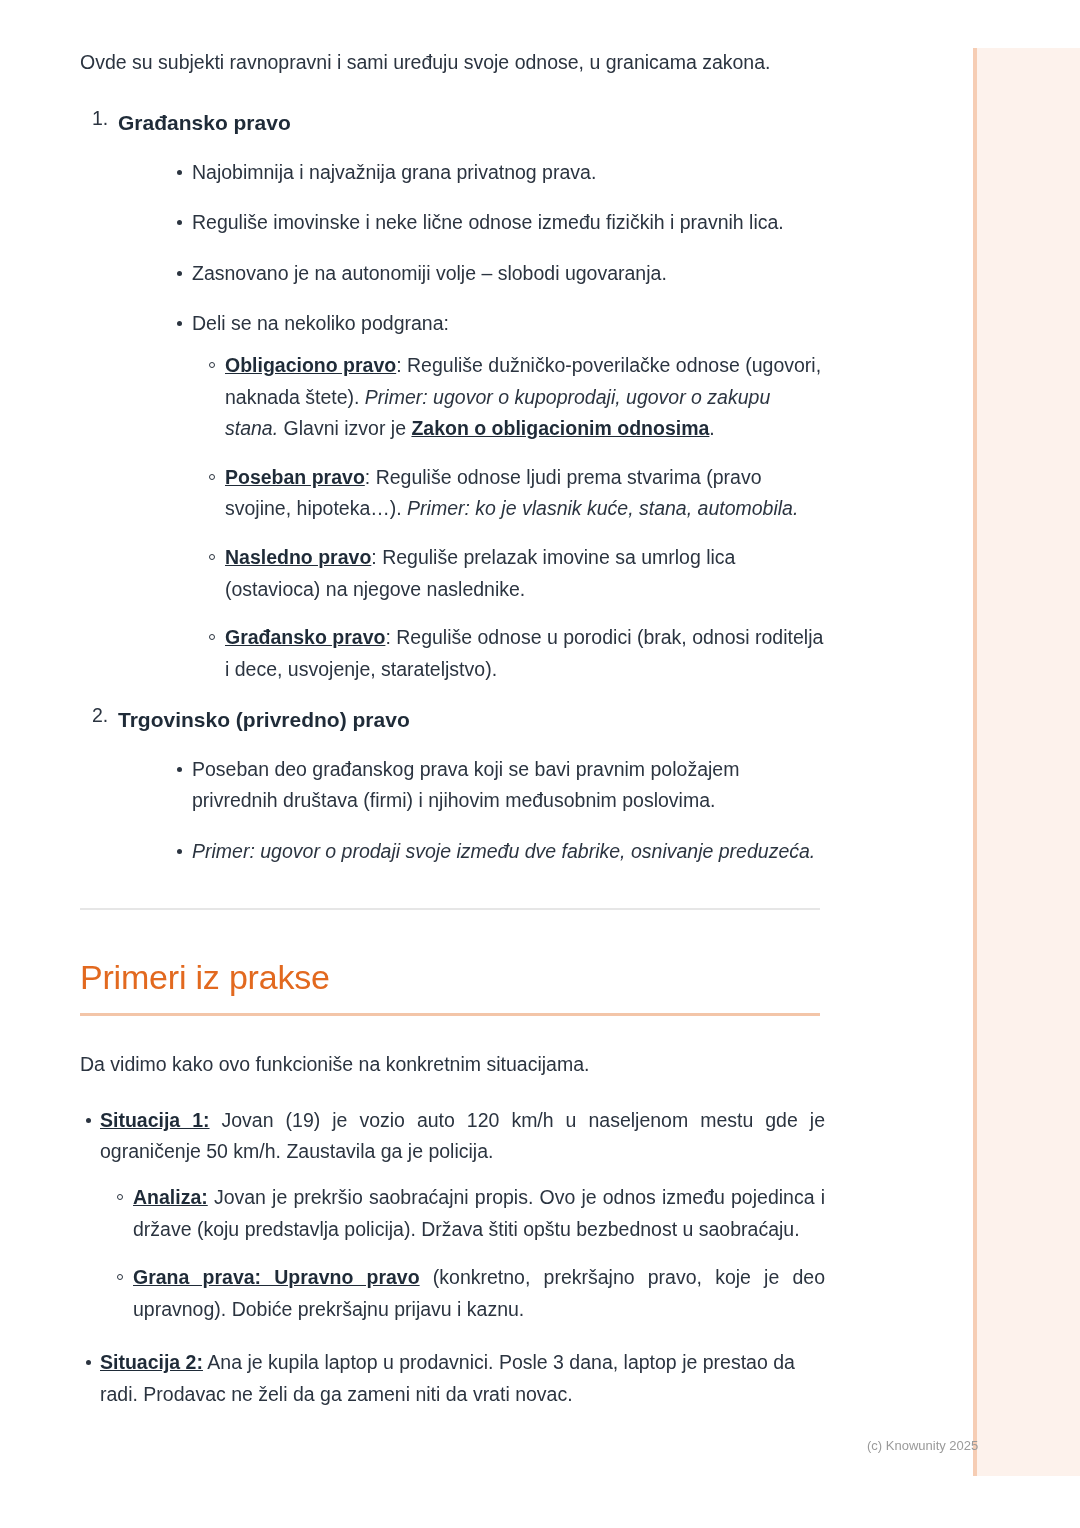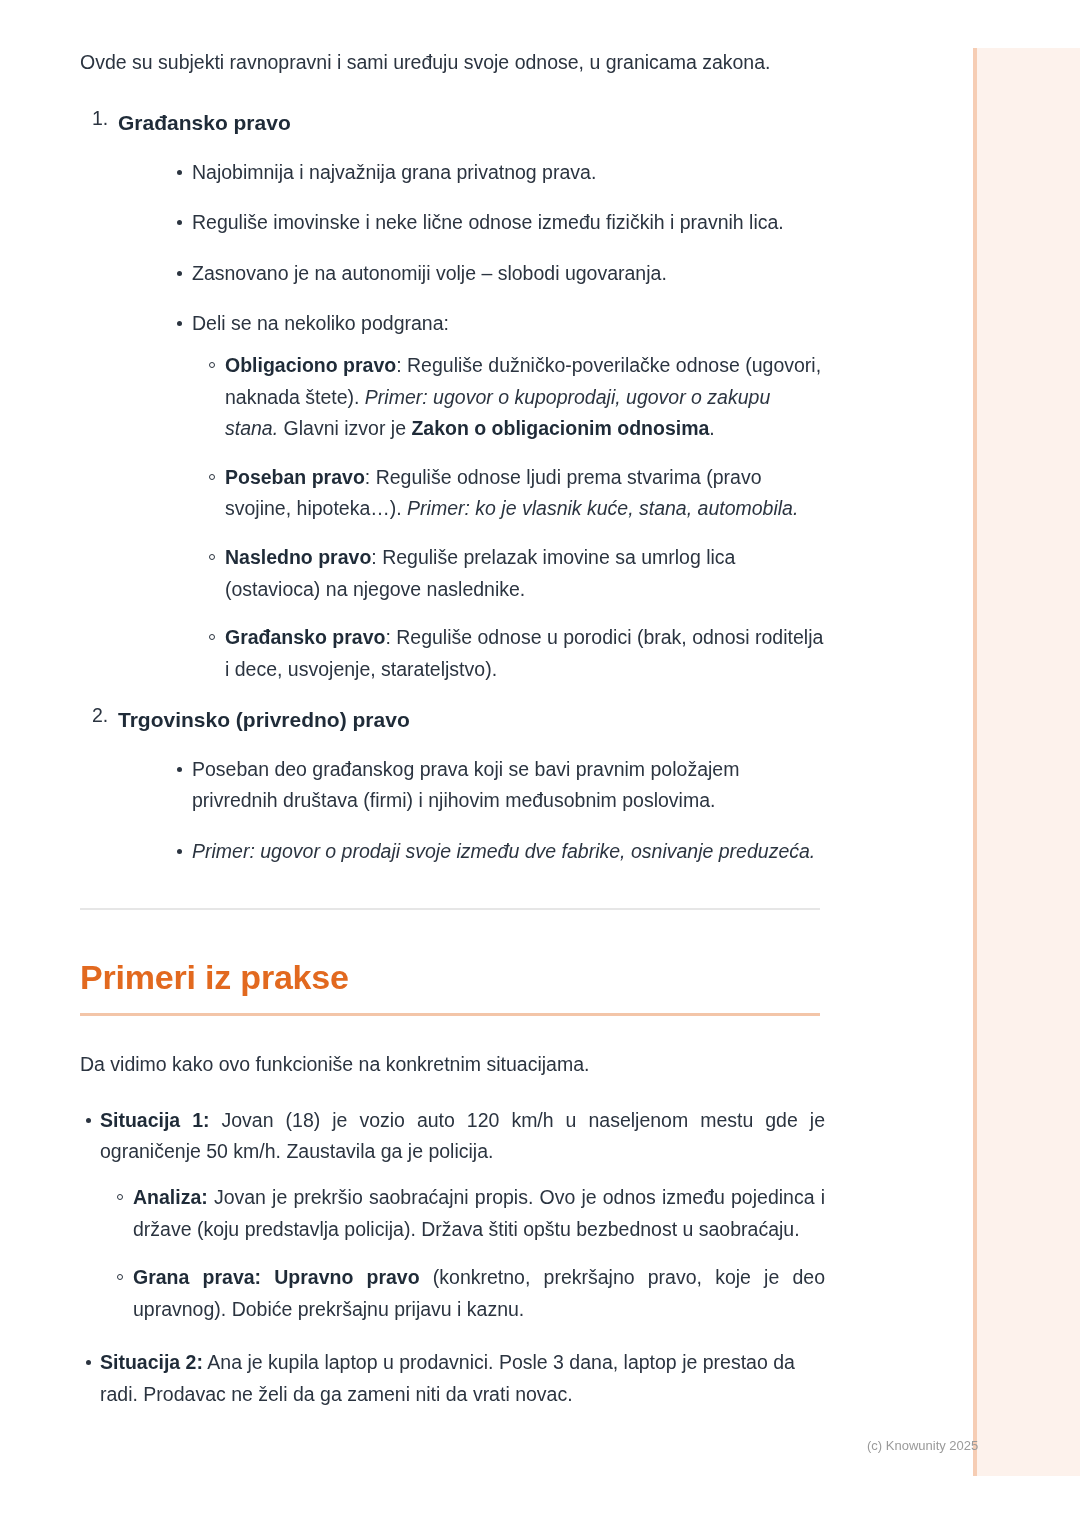--- a/index.html
+++ b/index.html
@@ -125,33 +125,33 @@
     left: -16px;
     top: 12px;
     width: 6px;
     height: 6px;
     border-radius: 50%;
     border: 1.3px solid #2b3440;
     box-sizing: border-box;
     background: transparent;
   }
 
-  b, strong { font-weight: 700; color: #1f2b38; }
+  b, strong { font-weight: 700; color: #1f2b38; text-decoration: underline; }
   i, em { font-style: italic; }
 
   hr.rule {
     border: 0;
     border-top: 2px solid #e6e6e6;
     margin: 40px 0 0 0;
     width: 740px;
   }
 
   h2.section-title {
     font-size: 34px;
-    font-weight: 700;
+    font-weight: 400;
     color: #e2691f;
     margin: 48px 0 0 0;
     line-height: 1.15;
     letter-spacing: -0.2px;
   }
   .title-underline {
     border: 0;
     border-top: 3px solid #f3c5a8;
     margin: 16px 0 0 0;
     width: 740px;
@@ -260,21 +260,21 @@
     <hr class="rule">
 
     <h2 class="section-title">Primeri iz prakse</h2>
     <hr class="title-underline">
 
     <p class="lead">Da vidimo kako ovo funkcioniše na konkretnim situacijama.</p>
 
     <ul class="sit">
 
       <li class="sit-item justify">
-        <b>Situacija 1:</b><span> Jovan (18) je vozio auto 120 km/h u naseljenom mestu gde je ograničenje 50 km/h. Zaustavila ga je policija.</span>
+        <b>Situacija 1:</b><span> Jovan (19) je vozio auto 120 km/h u naseljenom mestu gde je ograničenje 50 km/h. Zaustavila ga je policija.</span>
 
         <ul class="lvl2">
           <li>
             <b>Analiza:</b><span> Jovan je prekršio saobraćajni propis. Ovo je odnos između pojedinca i države (koju predstavlja policija). Država štiti opštu bezbednost u saobraćaju.</span>
           </li>
           <li>
             <b>Grana prava: Upravno pravo</b><span> (konkretno, prekršajno pravo, koje je deo upravnog). Dobiće prekršajnu prijavu i kaznu.</span>
           </li>
         </ul>
       </li>

